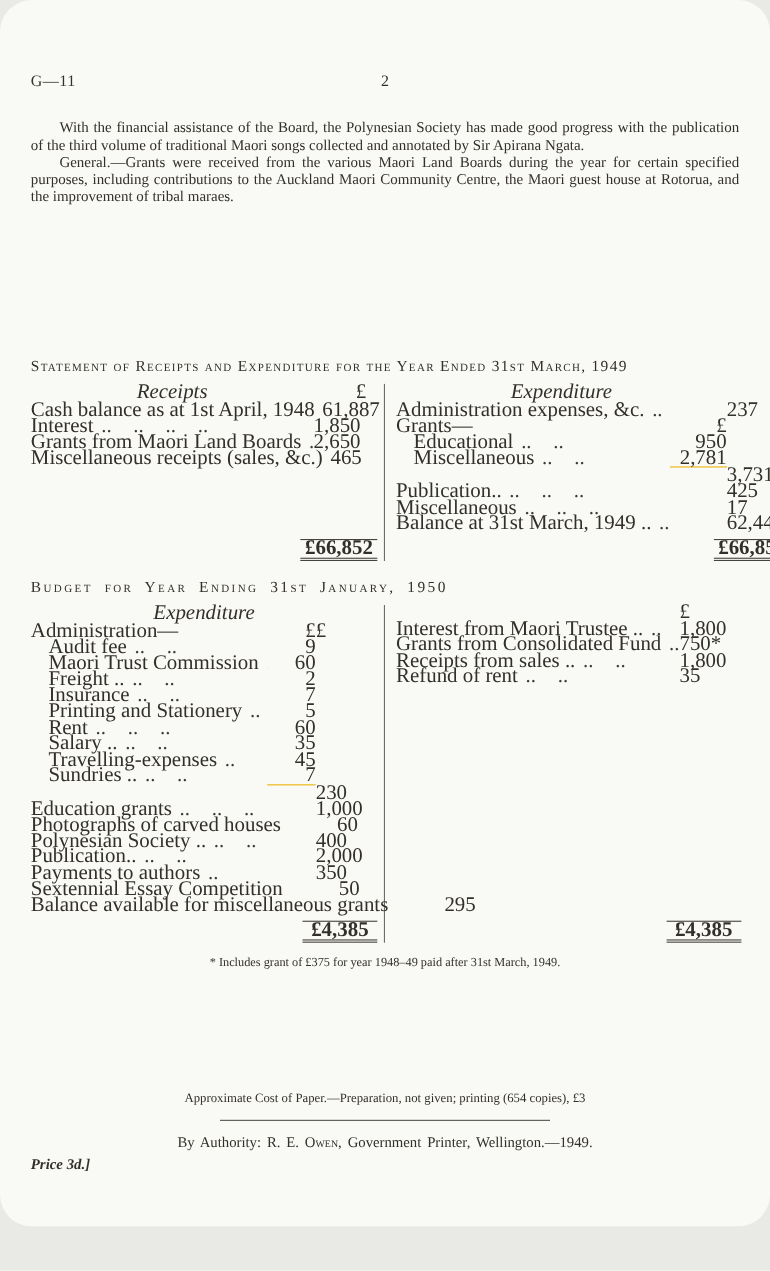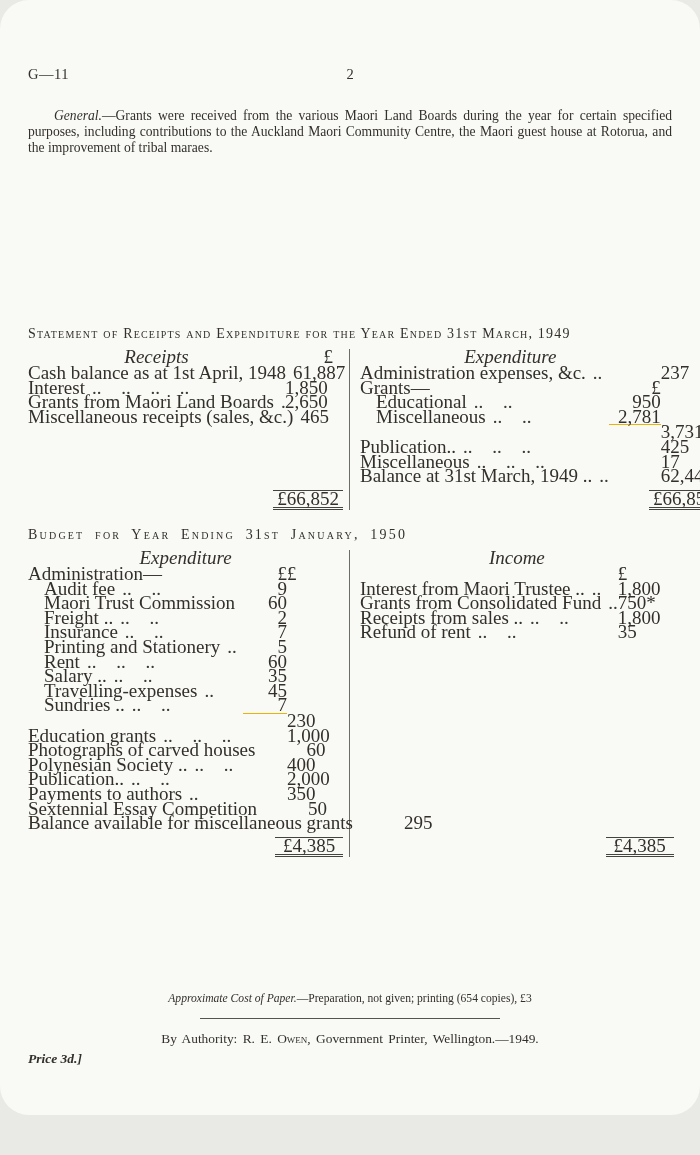--- a/index.html
+++ b/index.html
@@ -6,21 +6,21 @@
   html,body { background:#e9e9e6; }
   body { font-family:"Liberation Serif","DejaVu Serif",serif; }
   .page { position:relative; width:700px; height:1115px; margin:0 auto; background:#f9f9f6; color:#33302a; overflow:hidden;border-radius:29px; }
 
   .hdr { position:absolute; top:66px; left:28px; right:28px; height:18px; font-size:14.5px; }
   .pgnum { position:absolute; left:0; right:0; top:0; text-align:center; }
   .docref { letter-spacing:.5px; }
 
   .bodytext { position:absolute; top:108px; left:28px; right:28px; font-size:13.6px; line-height:15.8px; text-align:justify; }
   .bodytext p { text-indent:26px; }
-  .lead-italic { font-style:italic; }
+  .lead-italic { }
 
   .section { position:absolute; left:28px; right:28px; }
   .statement { top:326px; }
   .budget { top:527px; }
   .sec-title { text-align:left; font-variant:small-caps; font-size:14px; letter-spacing:1.2px; margin-bottom:7px; white-space:nowrap; }
   .budget .sec-title { letter-spacing:2.2px; word-spacing:5px; }
 
   .tcols { display:flex; align-items:stretch; }
   .tcol { display:flex; flex-direction:column; font-size:19px; line-height:14.6px; }
   .tcol.left { width:322px; border-right:1px solid #6e6c66; padding-right:6px; }
@@ -34,41 +34,42 @@
   .lbl { white-space:nowrap; }
   .ind { padding-left:16px; }
   .dots { flex:1 1 0; min-width:0; overflow:hidden; white-space:nowrap; padding-left:7px; word-spacing:15px; color:#3c3a34; }
   .c1 { flex:0 0 auto; width:52px; text-align:right; }
   .val { flex:0 0 auto; width:58px; text-align:left; }
   .budget .c1 { width:44px; }
   .budget .val { width:56px; }
   .rule-under { border-bottom:1px solid #eab308; }
   .cur-row .val { padding-right:10px; }
 
-  .total-row { display:flex; margin-top:auto; padding-top:6px; }
+  .total-row { display:flex; margin-top:auto; padding-top:6px;font-weight:bold; }
   .total-box { margin-left:auto; min-width:68px; text-align:center; border-top:1px solid #45433d; border-bottom:3px double #45433d; padding:1px 4px; }
 
   .footnote { position:absolute; top:869px; left:0; right:0; text-align:center; font-size:11.2px; }
   .cost-line { position:absolute; top:992px; left:0; right:0; text-align:center; font-size:11.6px; }
   .imprint-rule { position:absolute; top:1018px; left:200px; width:300px; border-top:1.5px solid #55534c; }
   .authority { position:absolute; top:1031px; left:0; right:0; text-align:center; font-size:13.4px; word-spacing:2px; }
   .smallcaps-name { font-variant:small-caps; }
   .price { position:absolute; top:1051px; left:28px; font-size:13.5px; font-style:italic; font-weight:700; }
 </style>
 </head>
 <body>
 
 <div class="page">
 
   <div class="hdr">
     <span class="docref">G—11</span>
     <span class="pgnum">2</span>
   </div>
 
   <div class="bodytext">
+    <p>With the financial assistance of the Board, the Polynesian Society has made good progress with the publication of the third volume of traditional Maori songs collected and annotated by Sir Apirana Ngata.</p>
     <p><span class="lead-italic">General.</span><span>—Grants were received from the various Maori Land Boards during the year for certain specified purposes, including contributions to the Auckland Maori Community Centre, the Maori guest house at Rotorua, and the improvement of tribal maraes.</span></p>
   </div>
 
   <div class="section statement">
     <div class="sec-title">Statement of Receipts and Expenditure for the Year Ended 31st March, 1949</div>
     <div class="tcols">
 
       <div class="tcol left">
         <div class="col-head">
           <span class="h">Receipts</span>
@@ -275,23 +276,20 @@
           <span class="dots"></span>
           <span class="c1"></span>
           <span class="val">295</span>
         </div>
         <div class="total-row">
           <span class="total-box">£4,385</span>
         </div>
       </div>
 
       <div class="tcol right">
-        <div class="col-head">
-          <span class="h">Income</span>
-        </div>
         <div class="trow cur-row">
           <span class="dots"></span>
           <span class="val">£</span>
         </div>
         <div class="trow">
           <span class="lbl">Interest from Maori Trustee ..</span>
           <span class="dots">..</span>
           <span class="val">1,800</span>
         </div>
         <div class="trow">
@@ -310,20 +308,21 @@
           <span class="val">35</span>
         </div>
         <div class="total-row">
           <span class="total-box">£4,385</span>
         </div>
       </div>
 
     </div>
   </div>
 
+  <div class="footnote">* Includes grant of £375 for year 1948–49 paid after 31st March, 1949.</div>
 
   <div class="cost-line">
     <span class="lead-italic">Approximate Cost of Paper.</span><span>—Preparation, not given;  printing (654 copies), £3</span>
   </div>
 
   <div class="imprint-rule"></div>
 
   <div class="authority">
     <span>By Authority:  </span><span class="smallcaps-name">R. E. Owen</span><span>, Government Printer, Wellington.—1949.</span>
   </div>

